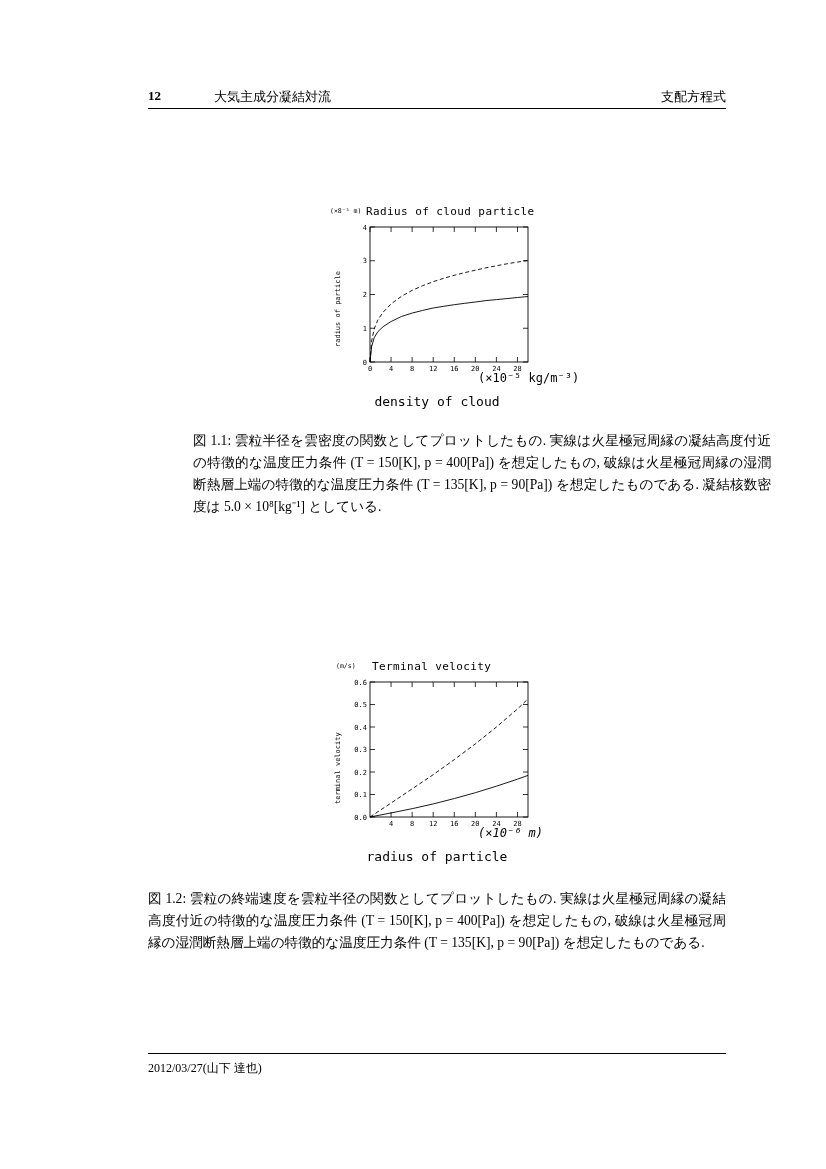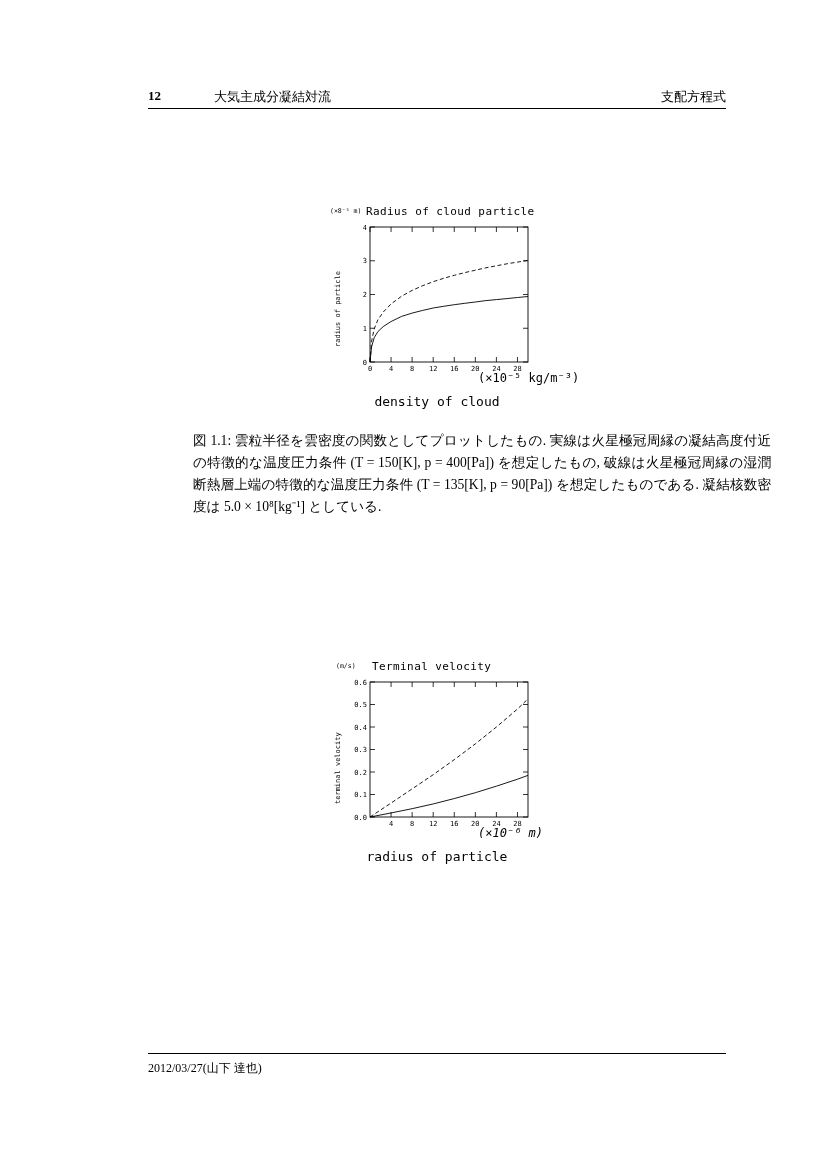--- a/index.html
+++ b/index.html
@@ -289,17 +289,21 @@
           <path d="M38,143 L59.07,138.95 L80.13,134.68 L101.2,129.95 L122.27,124.55 L143.33,118.7 L164.4,112.18 L185.47,105.2 L196,101.38" fill="none" stroke="#000" stroke-width="0.9"></path>
           <path d="M38,143 L59.07,129.05 L80.13,114.88 L101.2,100.7 L122.27,85.63 L143.33,69.88 L164.4,53 L185.47,35 L196,24.88" fill="none" stroke="#000" stroke-width="0.9" stroke-dasharray="4,2.6"></path>
         </svg>
         <div class="axis-label-y" style="left:2px;top:130px;">terminal velocity</div>
         <div class="axis-units-x" style="left:146px;top:152px;font-style:italic;">(×10⁻⁶ m)</div>
       </div>
       <div class="axis-label-x" style="margin-top:10px;">radius of particle</div>
     </div>
   </div>
 
+  <div class="caption" id="cap2">
+    <span>図 1.2:</span>
+    <span>雲粒の終端速度を雲粒半径の関数としてプロットしたもの. 実線は火星極冠周縁の凝結高度付近の特徴的な温度圧力条件 (T = 150[K], p = 400[Pa]) を想定したもの, 破線は火星極冠周縁の湿潤断熱層上端の特徴的な温度圧力条件 (T = 135[K], p = 90[Pa]) を想定したものである.</span>
+  </div>
 
   <div class="foot-rule"></div>
   <div class="footer">2012/03/27(山下 達也)</div>
 
 </div>
 
 </body></html>

